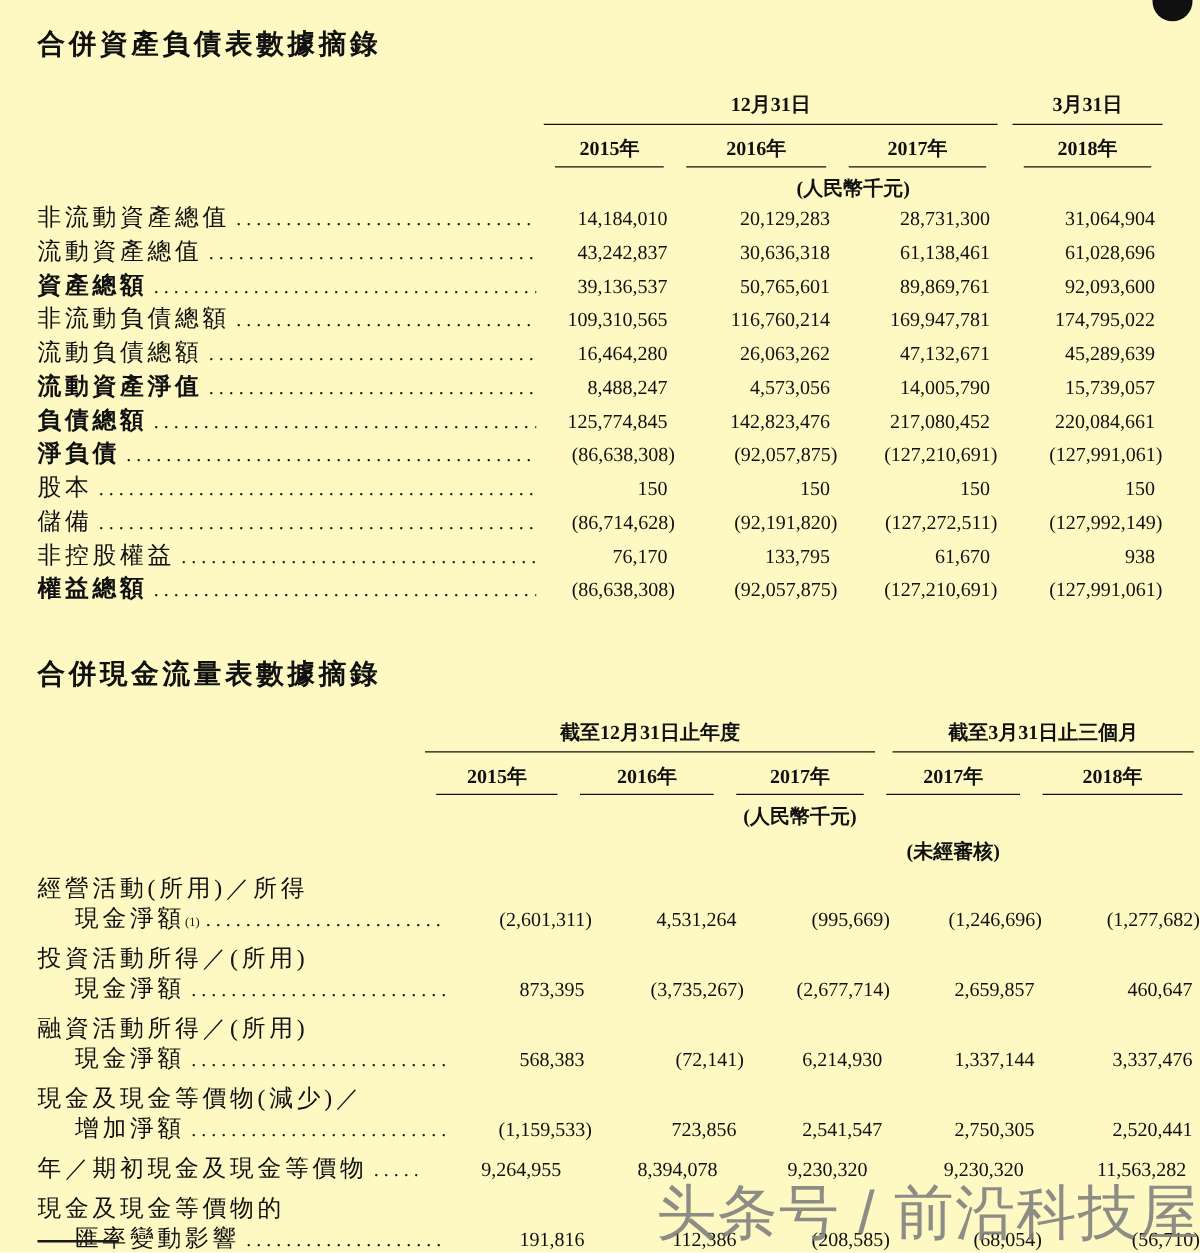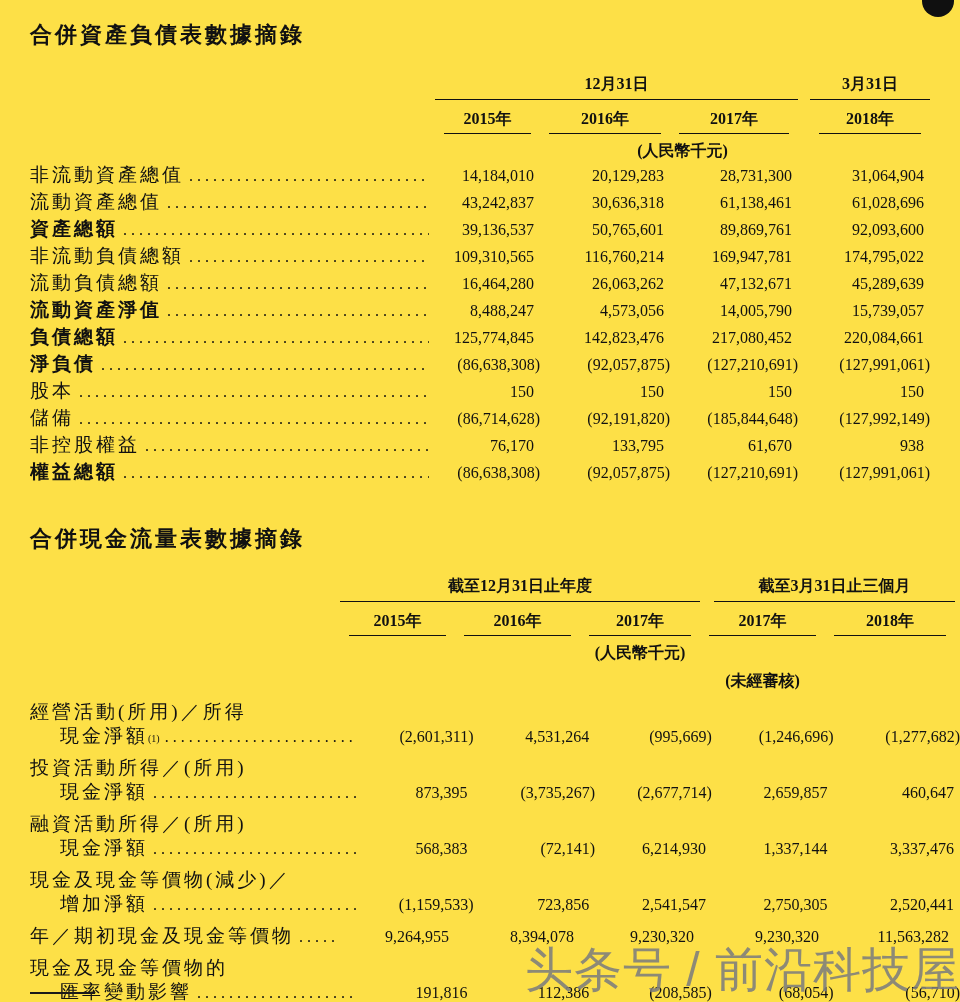--- a/index.html
+++ b/index.html
@@ -1,19 +1,19 @@
 <!DOCTYPE html>
 <html><head>
 <meta charset="utf-8">
 <style>
   html,body { margin:0; padding:0; background:#ffffff; }
   .page {
     position:relative;
     width:960px; height:1002px;
-    background:#fde047;
+    background:#fef9c3;
     overflow:hidden;
     font-family:"Liberation Serif","DejaVu Serif",serif;
     color:#151515;
   }
   .content { padding:12px 0 0 30px; }
 
   .section-title {
     font-size:22px; font-weight:bold; letter-spacing:3px;
     margin:8px 0 24px 0; color:#111;
   }
@@ -225,21 +225,21 @@
             <div class="num bs-c3"><span class="pad-paren">150</span></div>
             <div class="num bs-c4"><span class="pad-paren">150</span></div>
           </div>
           <div class="row data">
             <div class="cell-label bs-c0">
               <span class="lbl">儲備</span>
               <span class="dots"></span>
             </div>
             <div class="num bs-c1"><span>(86,714,628)</span></div>
             <div class="num bs-c2"><span>(92,191,820)</span></div>
-            <div class="num bs-c3"><span>(185,844,648)</span></div>
+            <div class="num bs-c3"><span>(127,272,511)</span></div>
             <div class="num bs-c4"><span>(127,992,149)</span></div>
           </div>
           <div class="row data">
             <div class="cell-label bs-c0">
               <span class="lbl">非控股權益</span>
               <span class="dots"></span>
             </div>
             <div class="num bs-c1"><span class="pad-paren">76,170</span></div>
             <div class="num bs-c2"><span class="pad-paren">133,795</span></div>
             <div class="num bs-c3"><span class="pad-paren">61,670</span></div>

